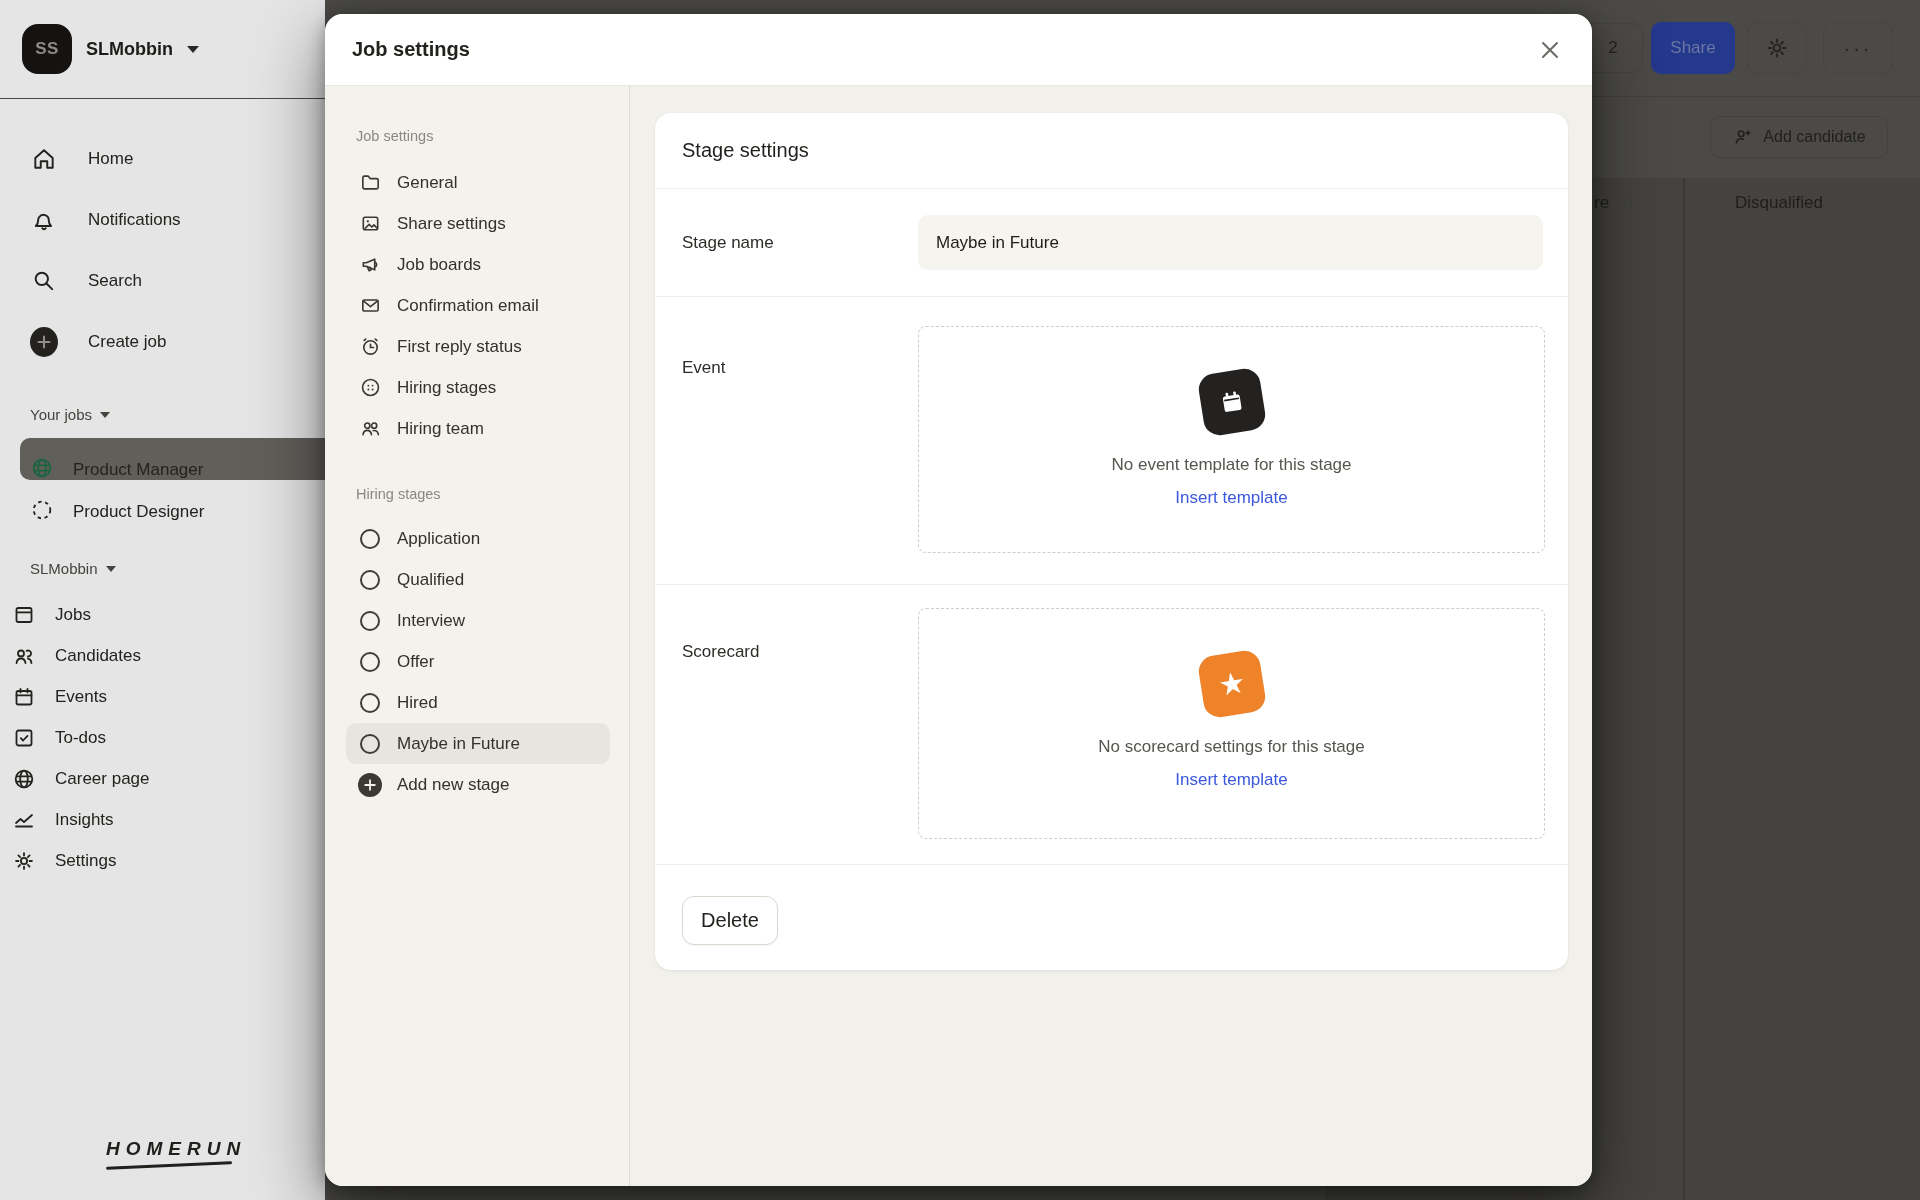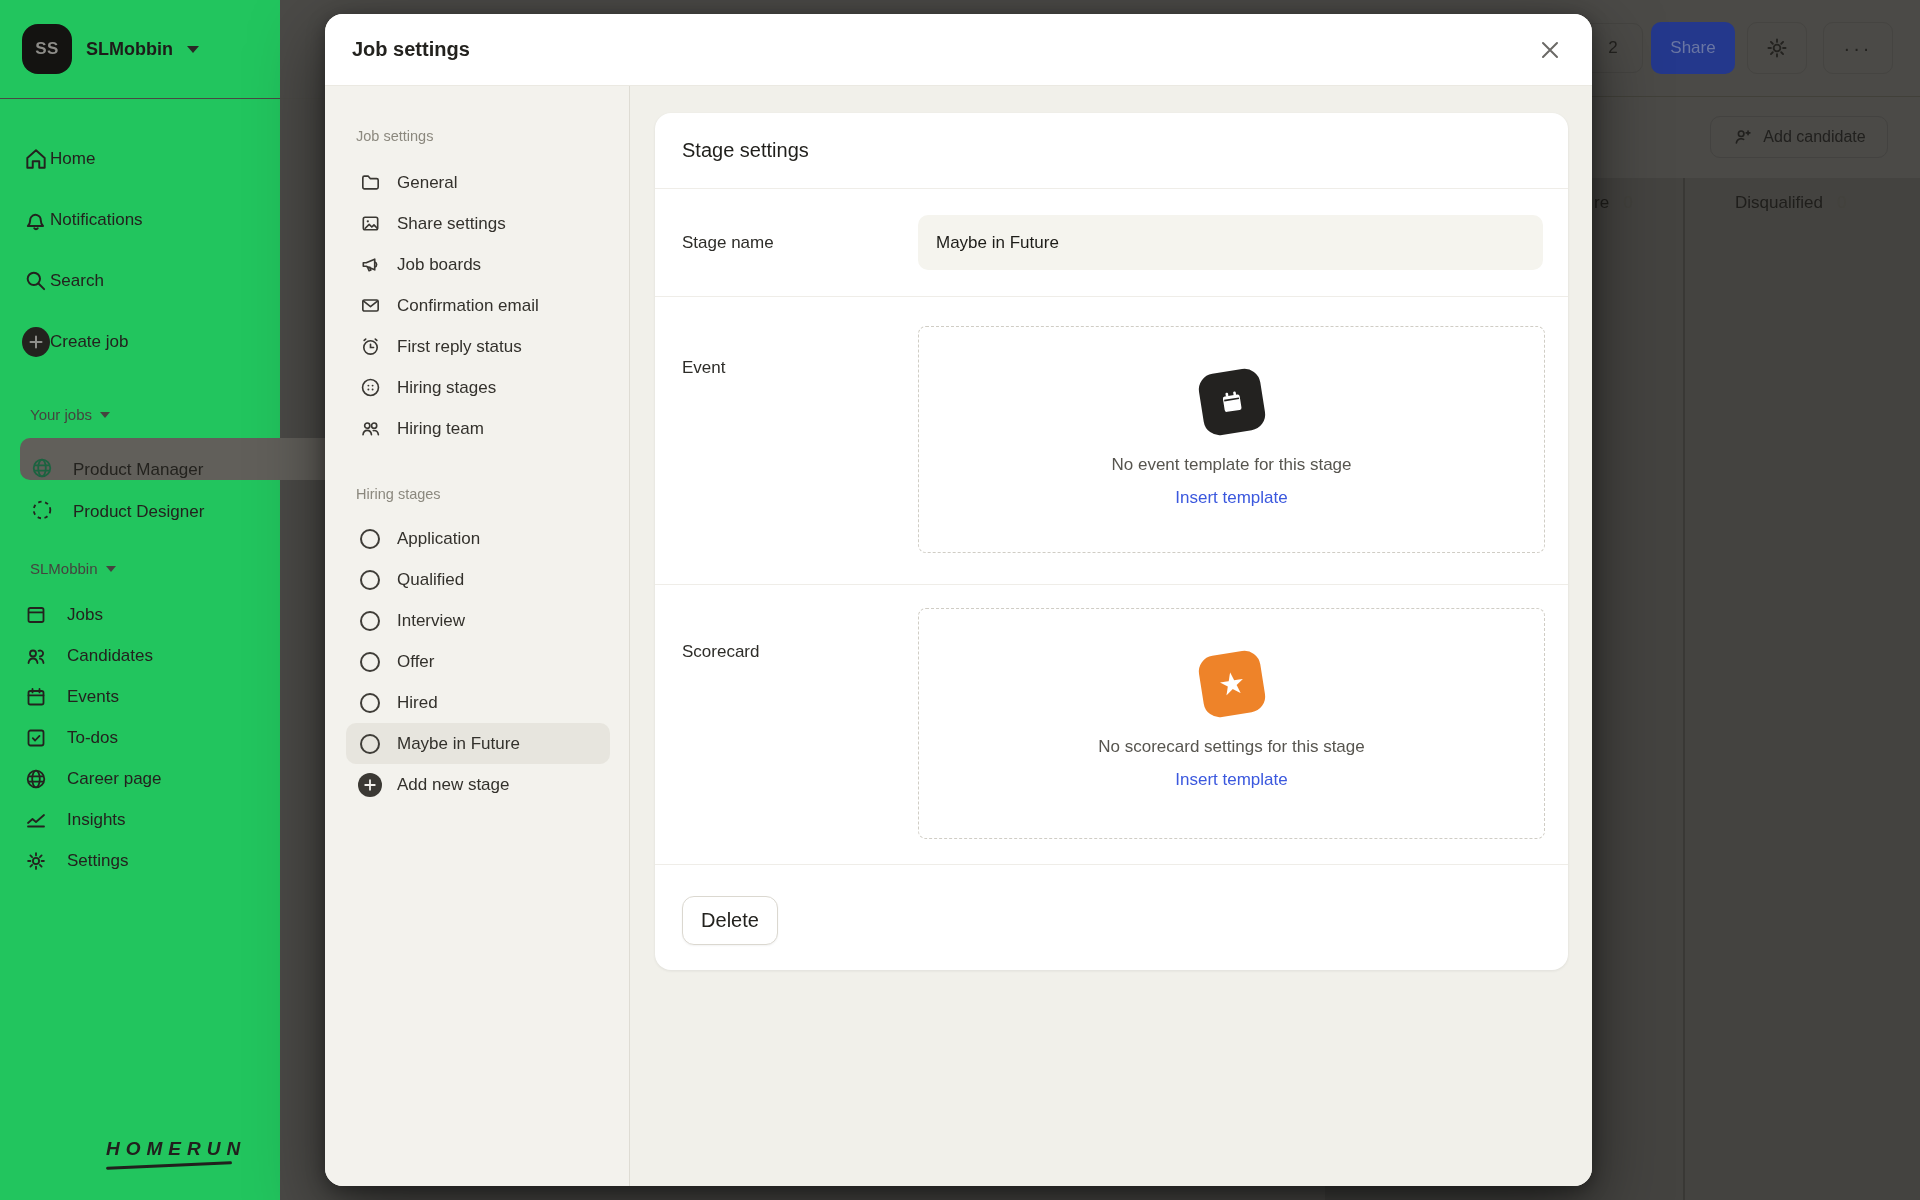--- a/index.html
+++ b/index.html
@@ -5,38 +5,38 @@
   :root{
     --share-blue:#24388c; --link-blue:#3b58de; --orange:#ee8329;
     --tile-black:#232220; --green:#1c6340;
   }
   *{margin:0;padding:0;box-sizing:border-box;}
   html,body{width:1920px;height:1200px;overflow:hidden;}
   body{font-family:"Liberation Sans",sans-serif;background:#4b4a47;position:relative;color:#23221e;}
   .abs{position:absolute;}
 
   
-  #sidebar{left:0;top:0;width:280px;height:1200px;background:#22c55e;}
+  #sidebar{left:0;top:0;width:325px;height:1200px;background:#e5e5e5;}
   .ws-row{position:absolute;left:22px;top:24px;display:flex;align-items:center;gap:14px;}
   .avatar{width:50px;height:50px;border-radius:16px;background:#141311;color:#8d8c88;
           display:flex;align-items:center;justify-content:center;font-size:17px;font-weight:700;letter-spacing:.5px;}
   .ws-name{font-size:18px;font-weight:600;color:#1d1c19;}
   .caret{width:0;height:0;border-left:6px solid transparent;border-right:6px solid transparent;border-top:7px solid #2a2925;}
   .caret.sm{border-left-width:5px;border-right-width:5px;border-top-width:6px;border-top-color:#45443f;}
   .sb-divider{position:absolute;left:0;top:98px;width:325px;height:1px;background:#4a4945;}
   .sb-row{position:absolute;left:0;width:325px;display:flex;align-items:center;}
   .sb-row .ic{flex:0 0 auto;display:flex;align-items:center;justify-content:center;color:#23221e;}
   .sb-label{font-size:17px;color:#23221e;white-space:nowrap;}
-  .prim{height:61px;padding-left:22px;}
+  .prim{height:61px;padding-left:30px;gap:30px;}
   .prim .ic{width:28px;height:28px;}
   .sec-label{position:absolute;left:30px;display:flex;align-items:center;gap:8px;font-size:15px;color:#45443f;}
   .jobrow{height:42px;padding-left:30px;gap:19px;align-items:flex-end;}
   .jobrow .ic{width:24px;height:24px;}
   .rowhl{position:absolute;left:20px;top:438px;width:305px;height:42px;background:#615f5a;border-radius:10px 0 0 10px;}
-  .orgrow{height:41px;padding-left:24px;gap:19px;}
+  .orgrow{height:41px;padding-left:12px;gap:19px;}
   .orgrow .ic{width:24px;height:24px;}
   .create-circle{width:30px;height:30px;border-radius:50%;background:#23221e;display:flex;align-items:center;justify-content:center;color:#8f8e8a;}
   #logo{position:absolute;left:106px;top:1138px;color:#21201d;}
   #logo .word{font-style:italic;font-weight:700;font-size:19px;letter-spacing:6px;}
   #logo .underline{height:2.5px;background:#21201d;width:126px;margin-top:4px;transform:rotate(-2.5deg);border-radius:2px;}
 
   
   #topbar-line{left:325px;top:96px;width:1595px;height:1px;background:#414039;}
   .tb-chip{border:1px solid #454441;border-radius:10px;display:flex;align-items:center;justify-content:center;}
   #chip-count{left:1583px;top:23px;width:60px;height:50px;font-size:17px;color:#23221f;}

